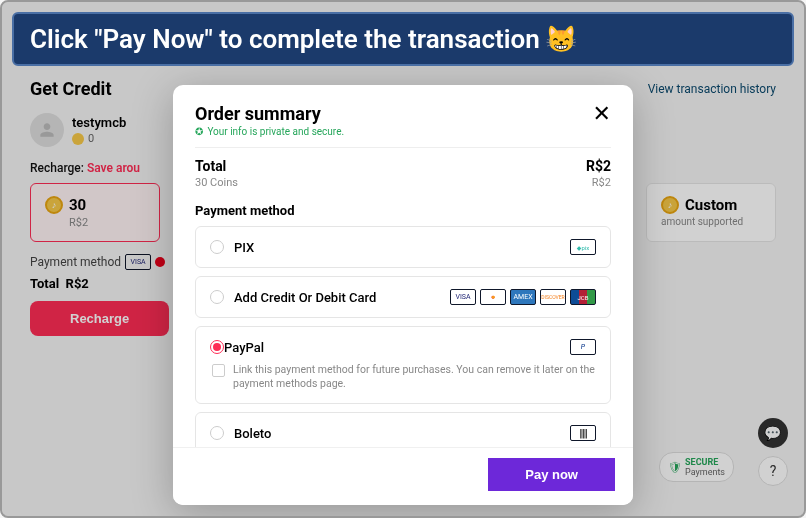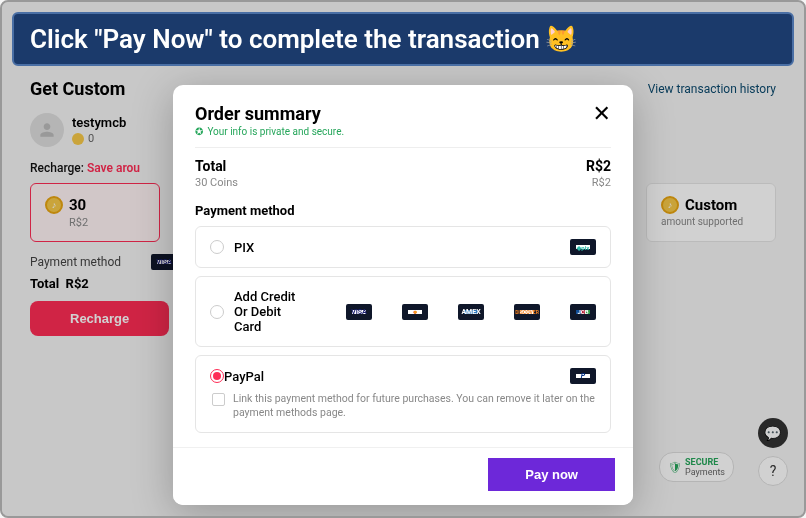--- a/index.html
+++ b/index.html
@@ -61,21 +61,21 @@
   .totals .right .t { font-weight: 700; font-size: 14px; }
   .totals .right .s { font-size: 11px; color: #888; margin-top: 2px; }
 
   .pm-title { font-weight: 700; font-size: 13px; margin: 14px 0 8px; }
   .pm-option { border: 1px solid #e5e5e5; border-radius: 6px; padding: 12px 14px; margin-bottom: 8px; display: flex; align-items: center; gap: 10px; cursor: pointer; }
   .radio { width: 14px; height: 14px; border: 1.5px solid #ccc; border-radius: 50%; flex-shrink: 0; position: relative; }
   .radio.checked { border-color: #fe2c55; }
   .radio.checked::after { content: ''; position: absolute; inset: 2px; background: #fe2c55; border-radius: 50%; }
   .pm-option .name { font-size: 13px; font-weight: 500; flex: 1; }
   .pm-logos { display: flex; gap: 4px; align-items: center; }
-  .logo-chip { width: 26px; height: 16px; border: 6px solid #0f172a; border-radius: 2px; font-size: 7px; display:flex; align-items:center; justify-content:center; font-weight:700;margin-left:26px;}
+  .logo-chip { width: 26px; height: 16px; border: 1px solid #0f172a; border-radius: 2px; font-size: 7px; display:flex; align-items:center; justify-content:center; font-weight:400;}
   .logo-visa { color: #1a1f71; }
   .logo-mc::before { content:'●'; color:#eb001b; margin-right:-4px;}
   .logo-mc::after { content:'●'; color:#f79e1b;}
   .logo-amex { background:#2e77bc; color:#fff; }
   .logo-disc { color:#f58220; font-size:5px;}
   .logo-jcb { background:linear-gradient(90deg,#0e4c96 33%,#b41f36 33% 66%,#329947 66%); color:#fff; font-size:6px;}
   .logo-pp { color:#003087; font-style:italic;}
   .logo-pix { color:#32bcad; font-size:6px;}
   .logo-boleto { font-size:10px; letter-spacing:-1px;}
 
@@ -92,21 +92,21 @@
 </head>
 <body>
 
 <div class="instruction-banner">
   <span>Click "Pay Now" to complete the transaction</span>
   <span class="cat-emoji">😸</span>
 </div>
 
 <div class="page">
   <div class="page-header">
-    <div class="page-title">Get Custom</div>
+    <div class="page-title">Get Credit</div>
     <a class="history-link">View transaction history</a>
   </div>
 
   <div class="user-row">
     <div class="avatar">
       <svg viewBox="0 0 24 24">
           <path d="M12 12c2.2 0 4-1.8 4-4s-1.8-4-4-4-4 1.8-4 4 1.8 4 4 4zm0 2c-2.7 0-8 1.3-8 4v2h16v-2c0-2.7-5.3-4-8-4z"></path>
         </svg>
     </div>
     <div class="user-meta">
@@ -232,18 +232,25 @@
         <span class="pm-logos">
             <span class="logo-chip logo-pp">P</span>
           </span>
       </div>
       <div class="link-row">
         <span class="checkbox"></span>
         <span>Link this payment method for future purchases. You can remove it later on the payment methods page.</span>
       </div>
     </div>
 
+    <div class="pm-option">
+      <span class="radio"></span>
+      <span class="name">Boleto</span>
+      <span class="pm-logos">
+          <span class="logo-chip logo-boleto">|||||</span>
+        </span>
+    </div>
   </div>
 
   <div class="modal-footer">
     <button class="pay-btn">Pay now</button>
   </div>
 </div>
 
 </body></html>

